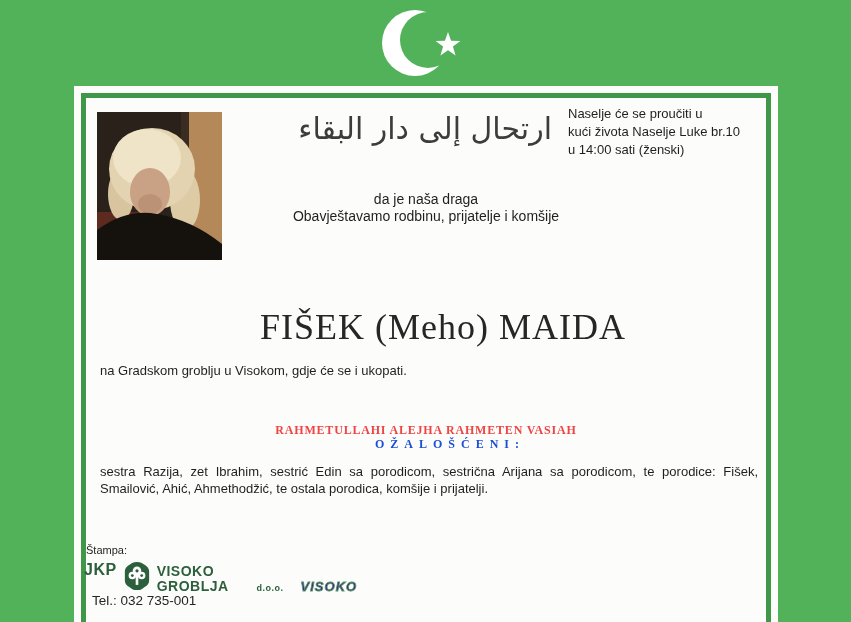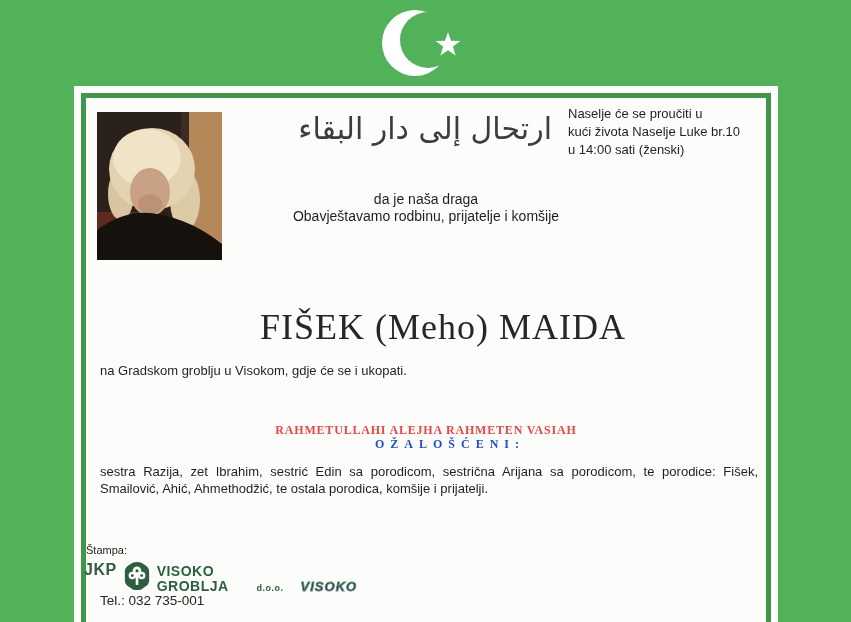--- a/index.html
+++ b/index.html
@@ -76,21 +76,21 @@
   }
   .logo-jkp { font-weight:bold; font-size:16px; letter-spacing:0.5px; }
   .logo-badge { margin:0 6px; }
   .logo-names { font-weight:bold; font-size:14px; line-height:15px; letter-spacing:0.5px; margin-top:3px; }
   .logo-sub { display:flex; align-items:baseline;gap:8px; }
   .logo-doo { font-size:9px; font-weight:bold; margin-left:20px; }
   .logo-city {
     font-size:13px; font-weight:bold; font-style:italic; margin-left:9px;
     color:#4c1d95; -webkit-text-stroke:0.8px #4f9a5e; letter-spacing:1px;
   }
-  .tel { position:absolute; left:100px; top:593px; font-size:13.5px; color:#23271f; }
+  .tel { position:absolute; left:92px; top:593px; font-size:13.5px; color:#23271f; }
 </style>
 </head>
 <body>
 
 <div id="page">
 
   <svg id="crescent-svg" width="145" height="84" viewBox="0 0 145 84" aria-hidden="true">
     <circle cx="63" cy="41" r="33" fill="#ffffff"></circle>
     <circle cx="76" cy="38" r="28" fill="#52b25a"></circle>
     <polygon fill="#ffffff" points="96,30 99.1,38.8 108.4,39 100.9,44.6 103.6,53.5 96,48.2 88.4,53.5 91.1,44.6 83.6,39 92.9,38.8"></polygon>

